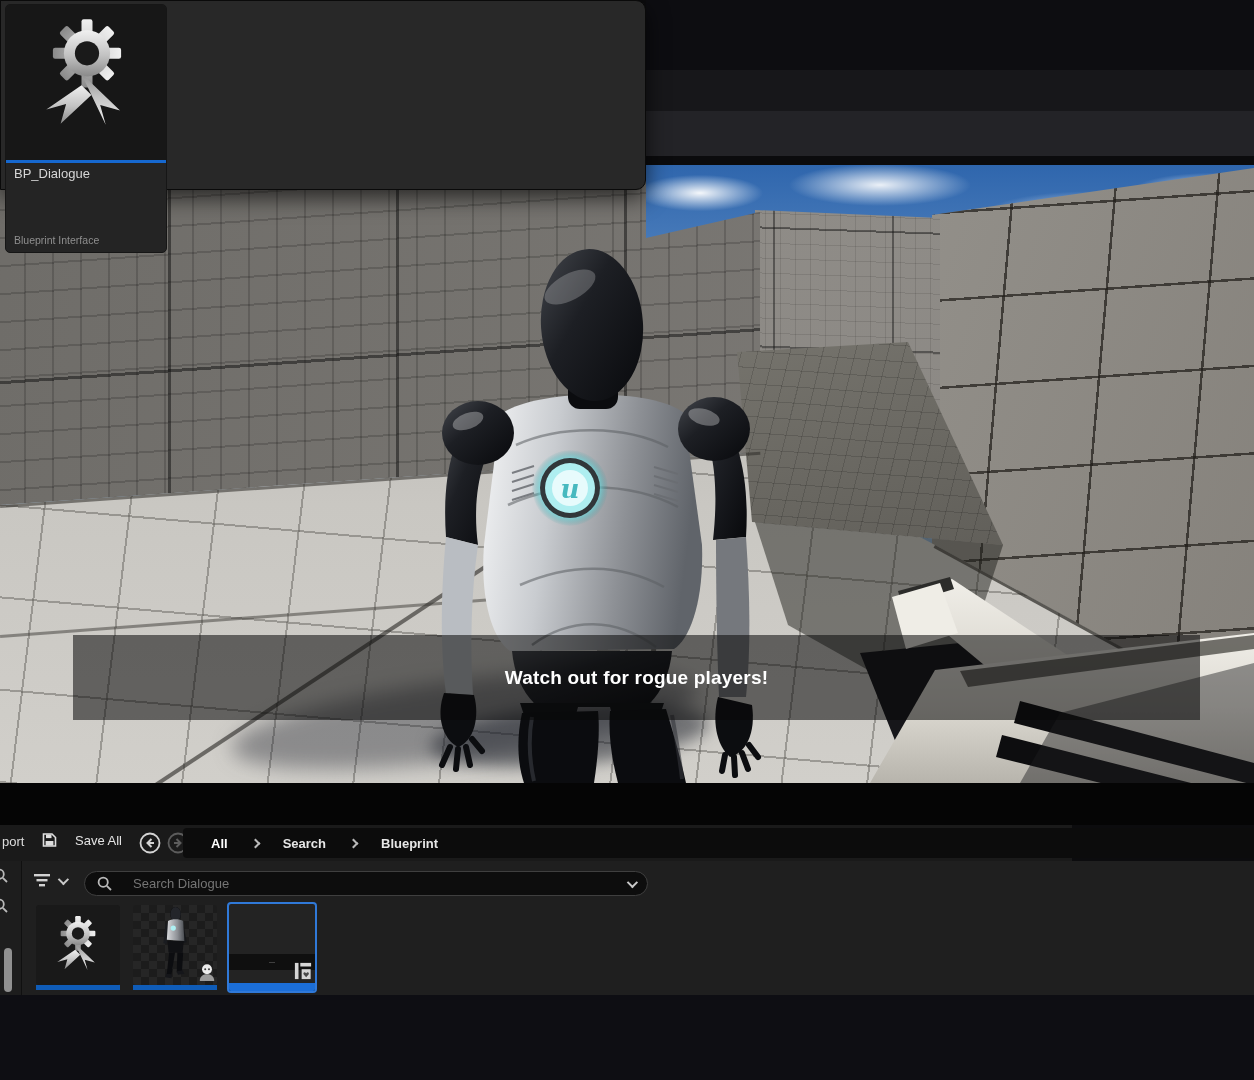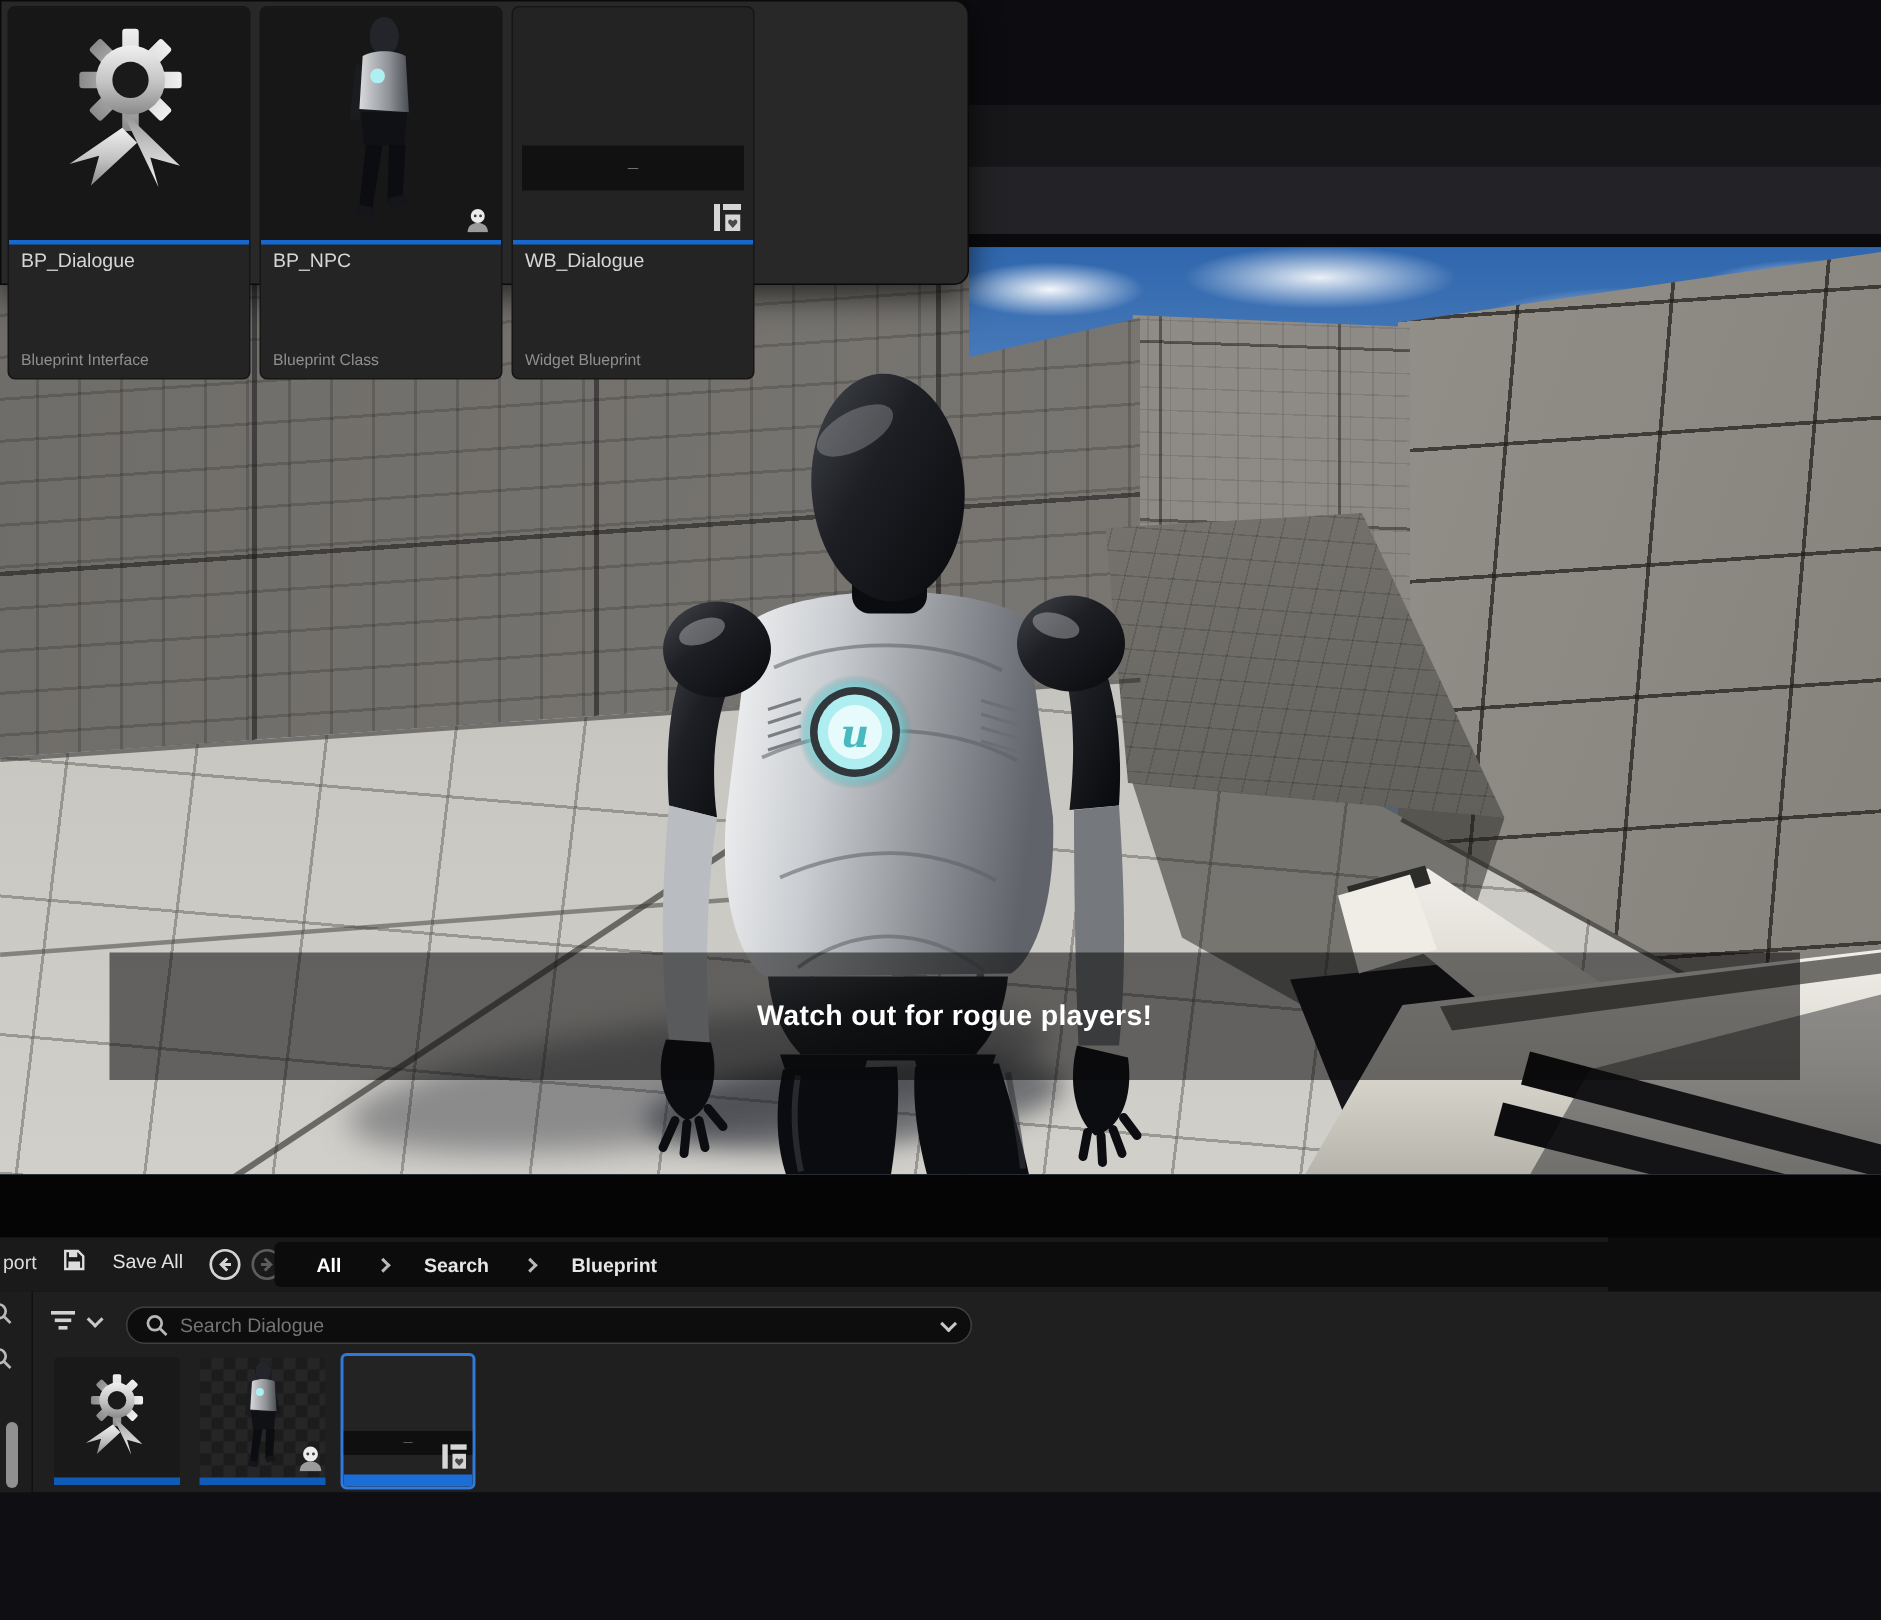--- a/index.html
+++ b/index.html
@@ -99,21 +99,21 @@
     transform:rotate(45deg);display:inline-block;}
   .chev-down{width:8px;height:8px;border-right:2px solid #c9c9c9;border-bottom:2px solid #c9c9c9;
     transform:rotate(45deg) translateY(-2px);display:inline-block;}
 
   
   .cbrowser{left:0;top:861px;width:1254px;height:134px;background:#1f1f1f;}
   .left-strip{left:0;top:0;width:22px;height:134px;background:#1d1d1d;border-right:1px solid #101010;overflow:hidden;}
   .strip-scroll{left:4px;top:87px;width:8px;height:44px;background:#909090;border-radius:4px;}
   .filter-btn{left:33px;top:12px;display:flex;align-items:center;gap:7px;cursor:pointer;}
   .search-pill{left:84px;top:10px;width:564px;height:25px;background:#0d0d0d;border:1px solid #3f3f3f;
-    border-radius:13px;display:flex;align-items:center;padding:0 12px;gap:5px;}
+    border-radius:13px;display:flex;align-items:center;padding:0 12px;gap:18px;}
   .search-pill input{flex:1;background:transparent;border:none;outline:none;color:#bdbdbd;font-size:13px;
     font-family:"Liberation Sans",sans-serif;}
   .search-pill input::placeholder{color:#757575;}
   .tile{top:44px;width:84px;height:80px;border-radius:3px;background:#191919;overflow:hidden;}
   .tile-u{top:124px;width:84px;height:5px;background:#0f5cb8;}
   .checker-sm{background-color:#1c1c1c;background-image:
       linear-gradient(45deg,#262626 25%,transparent 25% 75%,#262626 75%),
       linear-gradient(45deg,#262626 25%,transparent 25% 75%,#262626 75%);
       background-size:16px 16px;background-position:0 0,8px 8px;}
   .tile-sel{left:227px;top:41px;width:90px;height:91px;border:2px solid #3079d8;border-radius:4px;
@@ -400,39 +400,15 @@
     <div class="pcard" style="left:4px">
       <div class="thumb">
         <svg style="position:absolute;left:26px;top:12px" width="110" height="110">
             <use href="#bpi-icon"></use>
           </svg>
       </div>
       <div class="accent"></div>
       <div class="name">BP_Dialogue</div>
       <div class="type">Blueprint Interface</div>
     </div>
-    <div class="pcard" style="left:172px">
-      <div class="thumb checker-lg">
-        <svg style="position:absolute;left:48px;top:6px" width="66" height="143">
-            <use href="#mini-man"></use>
-          </svg>
-        <svg class="badge-br" width="17" height="17">
-            <use href="#person-badge"></use>
-          </svg>
-      </div>
-      <div class="accent"></div>
-      <div class="name">BP_NPC</div>
-      <div class="type">Blueprint Class</div>
-    </div>
-    <div class="pcard" style="left:340px">
-      <div class="thumb" style="background:#232323">
-        <div class="wb-band">—</div>
-        <svg class="badge-br" width="20" height="20">
-            <use href="#widget-badge"></use>
-          </svg>
-      </div>
-      <div class="accent"></div>
-      <div class="name">WB_Dialogue</div>
-      <div class="type">Widget Blueprint</div>
-    </div>
   </div>
 
 </div>
 
 </body></html>

